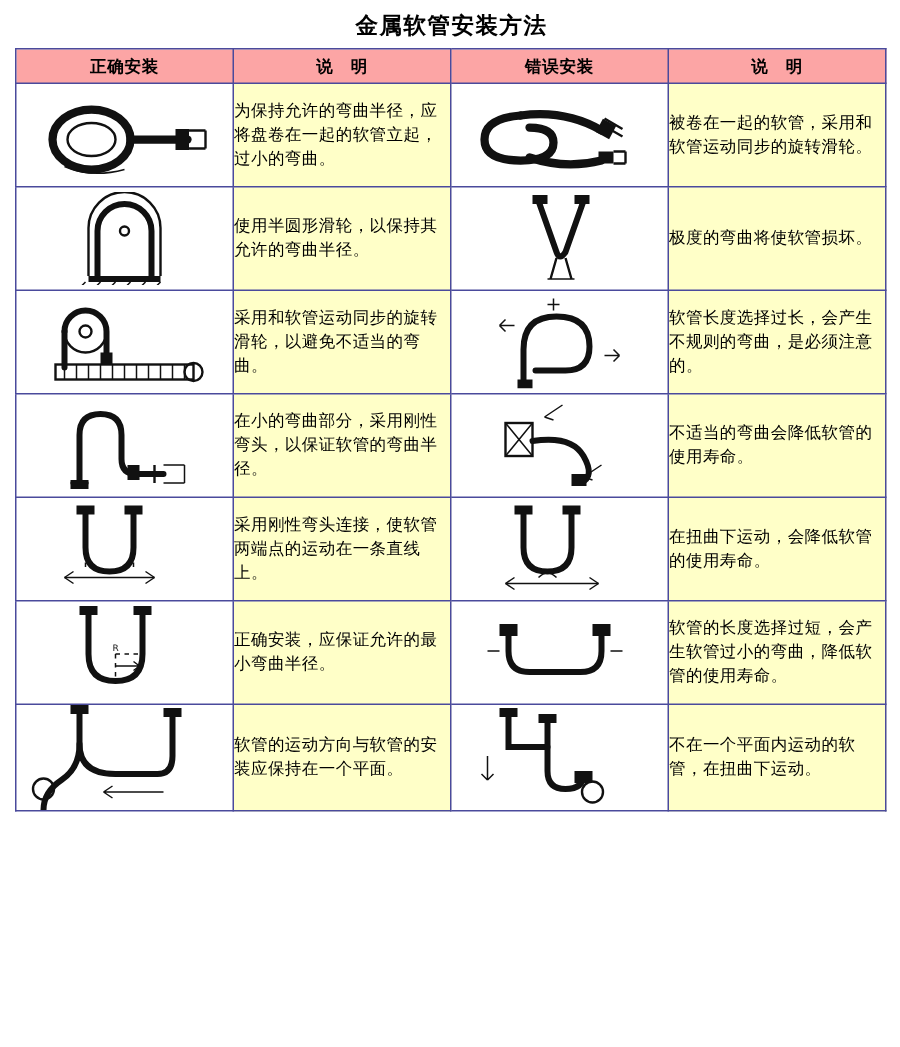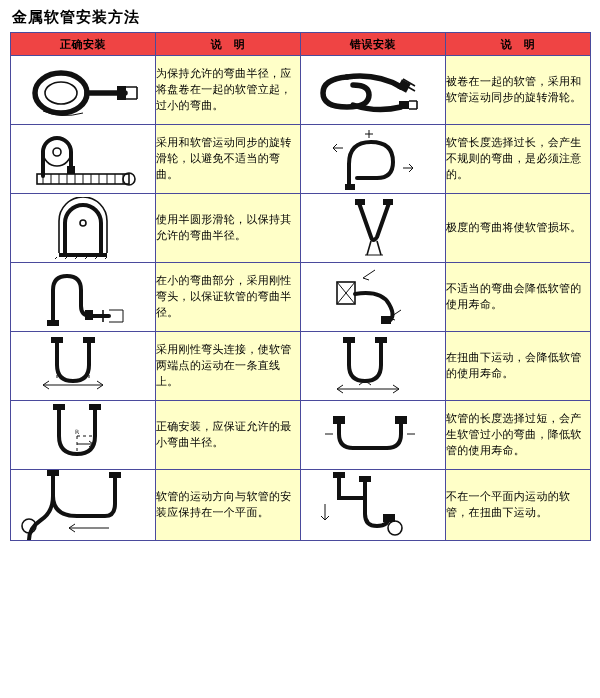--- a/index.html
+++ b/index.html
@@ -20,34 +20,35 @@
     position: relative;
     box-sizing: border-box;
     padding: 6px 10px 0 10px;
   }
   .page-title {
     font-size: 15px;
     font-weight: bold;
     letter-spacing: 1px;
     margin: 2px 0 6px 2px;
     line-height: 18px;
+    text-align: center;
   }
   table.hose-table {
     border-collapse: collapse;
     width: 580px;
     table-layout: fixed;
     border: 1px solid #3a3a8c;
   }
   table.hose-table td, table.hose-table th {
     border: 1px solid #4a4a9c;
     padding: 0;
     vertical-align: middle;
   }
   thead th {
-    background: #ef4444;
+    background: #fca5a5;
     font-size: 11px;
     font-weight: bold;
     height: 22px;
     color: #000;
     letter-spacing: 0.5px;
   }
   col.img-col { width: 145px; }
   col.txt-col { width: 145px; }
   td.img-cell {
     background: #ffffff;
@@ -120,20 +121,45 @@
             <rect x="96" y="42" width="10" height="8" class="fill-k"></rect>
             <path class="ln" d="M106 42 l8 0 M106 50 l8 0 M114 42 l0 8"></path>
           </svg>
         </td>
         <td class="txt-cell">被卷在一起的软管，采用和软管运动同步的旋转滑轮。</td>
       </tr>
 
       <tr>
         <td class="img-cell">
           <svg class="fig" width="140" height="62" viewBox="0 0 140 62">
+            <path class="thick2" d="M52 56 L52 26 a18 18 0 0 1 36 0 L88 56"></path>
+            <path class="ln" d="M46 24 a24 24 0 0 1 48 0"></path>
+            <path class="ln" d="M46 24 L46 56 M94 24 L94 56"></path>
+            <circle cx="70" cy="26" r="3" class="ln"></circle>
+            <rect x="46" y="56" width="48" height="4" class="fill-k"></rect>
+            <path class="ln-t" d="M44 60 l-4 4 M54 60 l-4 4 M64 60 l-4 4 M74 60 l-4 4 M84 60 l-4 4 M94 60 l-4 4"></path>
+          </svg>
+        </td>
+        <td class="txt-cell">使用半圆形滑轮，以保持其允许的弯曲半径。</td>
+        <td class="img-cell">
+          <svg class="fig" width="140" height="62" viewBox="0 0 140 62">
+            <path class="thick2" d="M56 6 L68 40 q2 6 6 0 L86 6"></path>
+            <path class="ln-t" d="M58 4 L58 10 M84 4 L84 10"></path>
+            <rect x="52" y="2" width="10" height="6" class="fill-k"></rect>
+            <rect x="80" y="2" width="10" height="6" class="fill-k"></rect>
+            <path class="ln" d="M68 44 L64 58 M74 44 L78 58"></path>
+            <path class="ln-t" d="M62 58 L80 58"></path>
+          </svg>
+        </td>
+        <td class="txt-cell">极度的弯曲将使软管损坏。</td>
+      </tr>
+
+      <tr>
+        <td class="img-cell">
+          <svg class="fig" width="140" height="62" viewBox="0 0 140 62">
             <circle cx="44" cy="24" r="14" class="ln"></circle>
             <circle cx="44" cy="24" r="4" class="ln"></circle>
             <path class="thick2" d="M30 24 a14 14 0 0 1 28 0 L58 40"></path>
             <path class="thick2" d="M30 24 L30 48"></path>
             <rect x="24" y="46" width="92" height="10" class="ln"></rect>
             <path class="ln-t" d="M30 46 l0 10 M38 46 l0 10 M46 46 l0 10 M54 46 l0 10 M62 46 l0 10 M70 46 l0 10 M78 46 l0 10 M86 46 l0 10 M94 46 l0 10 M102 46 l0 10 M110 46 l0 10"></path>
             <circle cx="116" cy="51" r="6" class="ln"></circle>
             <rect x="54" y="38" width="8" height="8" class="fill-k"></rect>
           </svg>
         </td>
@@ -146,45 +172,20 @@
             <path class="ln-t" d="M100 40 L110 40 M110 40 L106 36 M110 40 L106 44"></path>
             <path class="ln-t" d="M66 2 L66 10 M62 6 L70 6"></path>
           </svg>
         </td>
         <td class="txt-cell">软管长度选择过长，会产生不规则的弯曲，是必须注意的。</td>
       </tr>
 
       <tr>
         <td class="img-cell">
           <svg class="fig" width="140" height="62" viewBox="0 0 140 62">
-            <path class="thick2" d="M52 56 L52 26 a18 18 0 0 1 36 0 L88 56"></path>
-            <path class="ln" d="M46 24 a24 24 0 0 1 48 0"></path>
-            <path class="ln" d="M46 24 L46 56 M94 24 L94 56"></path>
-            <circle cx="70" cy="26" r="3" class="ln"></circle>
-            <rect x="46" y="56" width="48" height="4" class="fill-k"></rect>
-            <path class="ln-t" d="M44 60 l-4 4 M54 60 l-4 4 M64 60 l-4 4 M74 60 l-4 4 M84 60 l-4 4 M94 60 l-4 4"></path>
-          </svg>
-        </td>
-        <td class="txt-cell">使用半圆形滑轮，以保持其允许的弯曲半径。</td>
-        <td class="img-cell">
-          <svg class="fig" width="140" height="62" viewBox="0 0 140 62">
-            <path class="thick2" d="M56 6 L68 40 q2 6 6 0 L86 6"></path>
-            <path class="ln-t" d="M58 4 L58 10 M84 4 L84 10"></path>
-            <rect x="52" y="2" width="10" height="6" class="fill-k"></rect>
-            <rect x="80" y="2" width="10" height="6" class="fill-k"></rect>
-            <path class="ln" d="M68 44 L64 58 M74 44 L78 58"></path>
-            <path class="ln-t" d="M62 58 L80 58"></path>
-          </svg>
-        </td>
-        <td class="txt-cell">极度的弯曲将使软管损坏。</td>
-      </tr>
-
-      <tr>
-        <td class="img-cell">
-          <svg class="fig" width="140" height="62" viewBox="0 0 140 62">
             <path class="thick2" d="M40 56 L40 24 q0 -14 14 -14 q14 0 14 14 L68 40 q0 10 10 10 L96 50"></path>
             <path class="ln" d="M34 56 L46 56 M90 44 L90 56"></path>
             <rect x="34" y="54" width="12" height="6" class="fill-k"></rect>
             <rect x="72" y="44" width="8" height="10" class="fill-k"></rect>
             <path class="ln-t" d="M96 44 L110 44 M96 56 L110 56 M110 44 L110 56"></path>
           </svg>
         </td>
         <td class="txt-cell">在小的弯曲部分，采用刚性弯头，以保证软管的弯曲半径。</td>
         <td class="img-cell">
           <svg class="fig" width="140" height="62" viewBox="0 0 140 62">

